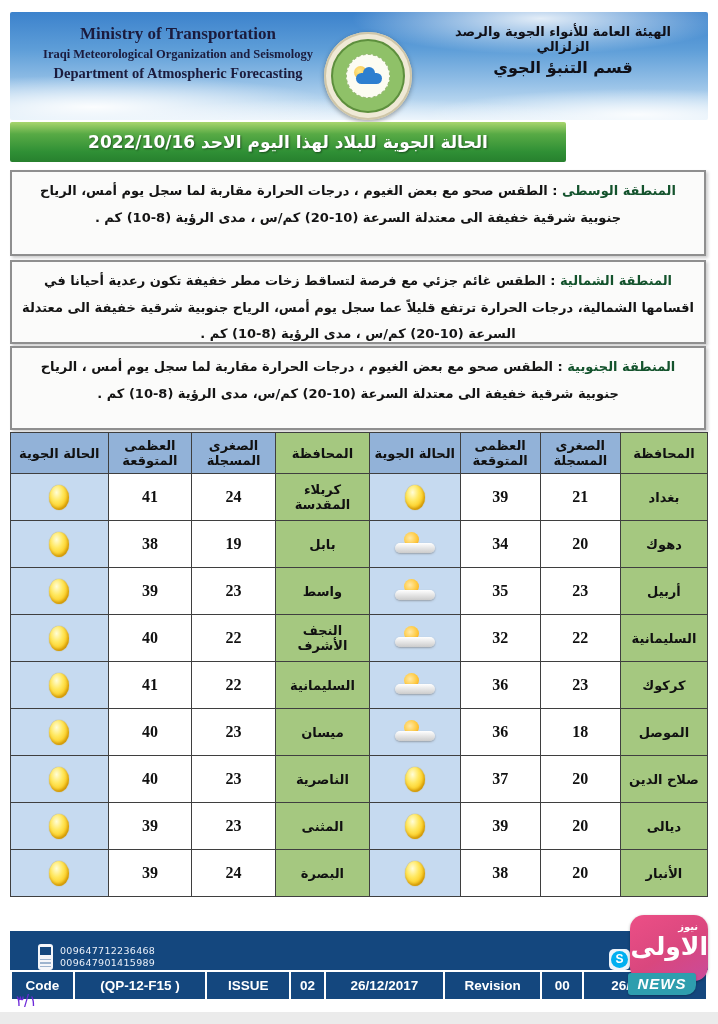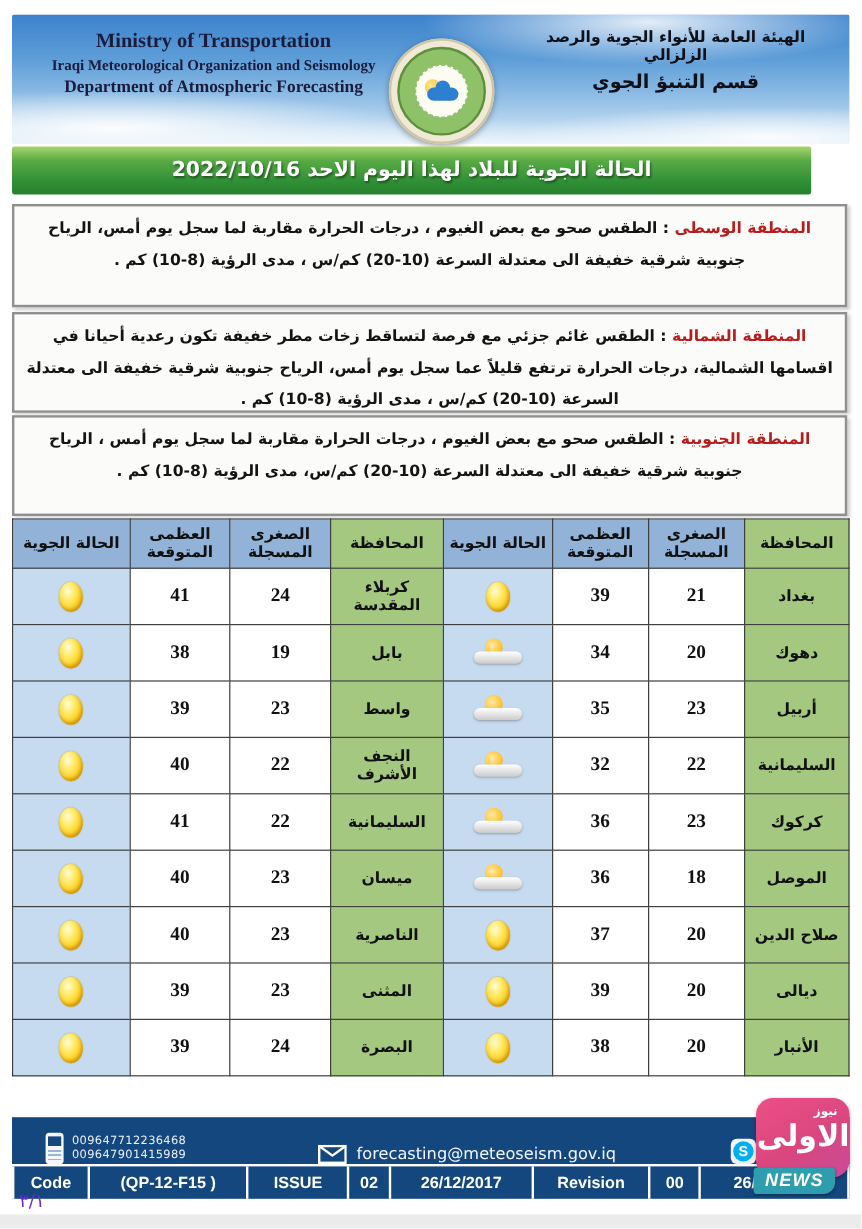--- a/index.html
+++ b/index.html
@@ -34,31 +34,31 @@
   .logo-center{width:42px;height:42px;border-radius:50%;background:#fcfcf2;
     border:1px dashed #9db97e;position:relative;overflow:hidden;}
   .logo-sun{position:absolute;left:7px;top:11px;width:13px;height:13px;border-radius:50%;
     background:radial-gradient(circle at 40% 40%,#ffe98a,#f7b733);}
   .logo-cloud{position:absolute;left:9px;top:18px;width:26px;height:11px;border-radius:7px;
     background:#2d7fd0;}
   .logo-cloud::before{content:"";position:absolute;left:7px;top:-6px;width:12px;height:12px;
     border-radius:50%;background:#2d7fd0;}
 
   
-  .banner{position:absolute;left:10px;top:122px;width:666px;height:40px;border-radius:2px;
+  .banner{position:absolute;left:10px;top:122px;width:556px;height:40px;border-radius:2px;
     background:linear-gradient(180deg,#a9d56d 0%,#58aa45 30%,#2f8f35 75%,#27802e 100%);
     color:#ffffff;font-weight:bold;font-size:17px;line-height:40px;text-align:center;
     direction:rtl;text-shadow:1px 1px 2px rgba(0,0,0,.45);}
 
   
   .region{position:absolute;left:10px;width:672px;background:#fbfbfa;
     border:2px solid #8f8f8f;box-shadow:2px 2px 3px rgba(0,0,0,.2);
     padding:6px 10px 4px 10px;direction:rtl;text-align:center;
     font-size:13px;font-weight:bold;color:#141414;line-height:2.05;}
-  .region .rname{color:#b91c1c;}
+  .region .rname{color:#14532d;}
   .region1{top:170px;height:72px;}
   .region2{top:260px;height:70px;}
   .region3{top:346px;height:70px;}
 
   
   .wtable{position:absolute;top:432px;left:10px;width:698px;border-collapse:collapse;
     table-layout:fixed;direction:rtl;}
   .wtable th,.wtable td{border:1px solid #3f3f3f;text-align:center;vertical-align:middle;
     padding:0 2px;font-weight:bold;color:#111;}
   .wtable thead th{height:40px;font-size:13px;}
@@ -270,27 +270,20 @@
   </table>
 
   <div class="contact-bar">
     <div class="phone-group">
       <div class="phone-icon"></div>
       <div class="phone-numbers">
         <div>009647712236468</div>
         <div>009647901415989</div>
       </div>
     </div>
-    <div class="email-group">
-      <svg width="24" height="16" viewBox="0 0 24 16">
-        <rect x="1" y="1" width="22" height="14" fill="none" stroke="#ffffff" stroke-width="2"></rect>
-        <path d="M1 1 L12 9 L23 1" fill="none" stroke="#ffffff" stroke-width="2"></path>
-      </svg>
-      <span class="email-text">forecasting@meteoseism.gov.iq</span>
-    </div>
     <div class="skype-icon">
       <div class="skype-inner">S</div>
     </div>
   </div>
 
   <div class="code-row">
     <div class="code-cell cc0">Code</div>
     <div class="code-cell cc1">(QP-12-F15 )</div>
     <div class="code-cell cc2">ISSUE</div>
     <div class="code-cell cc3">02</div>

